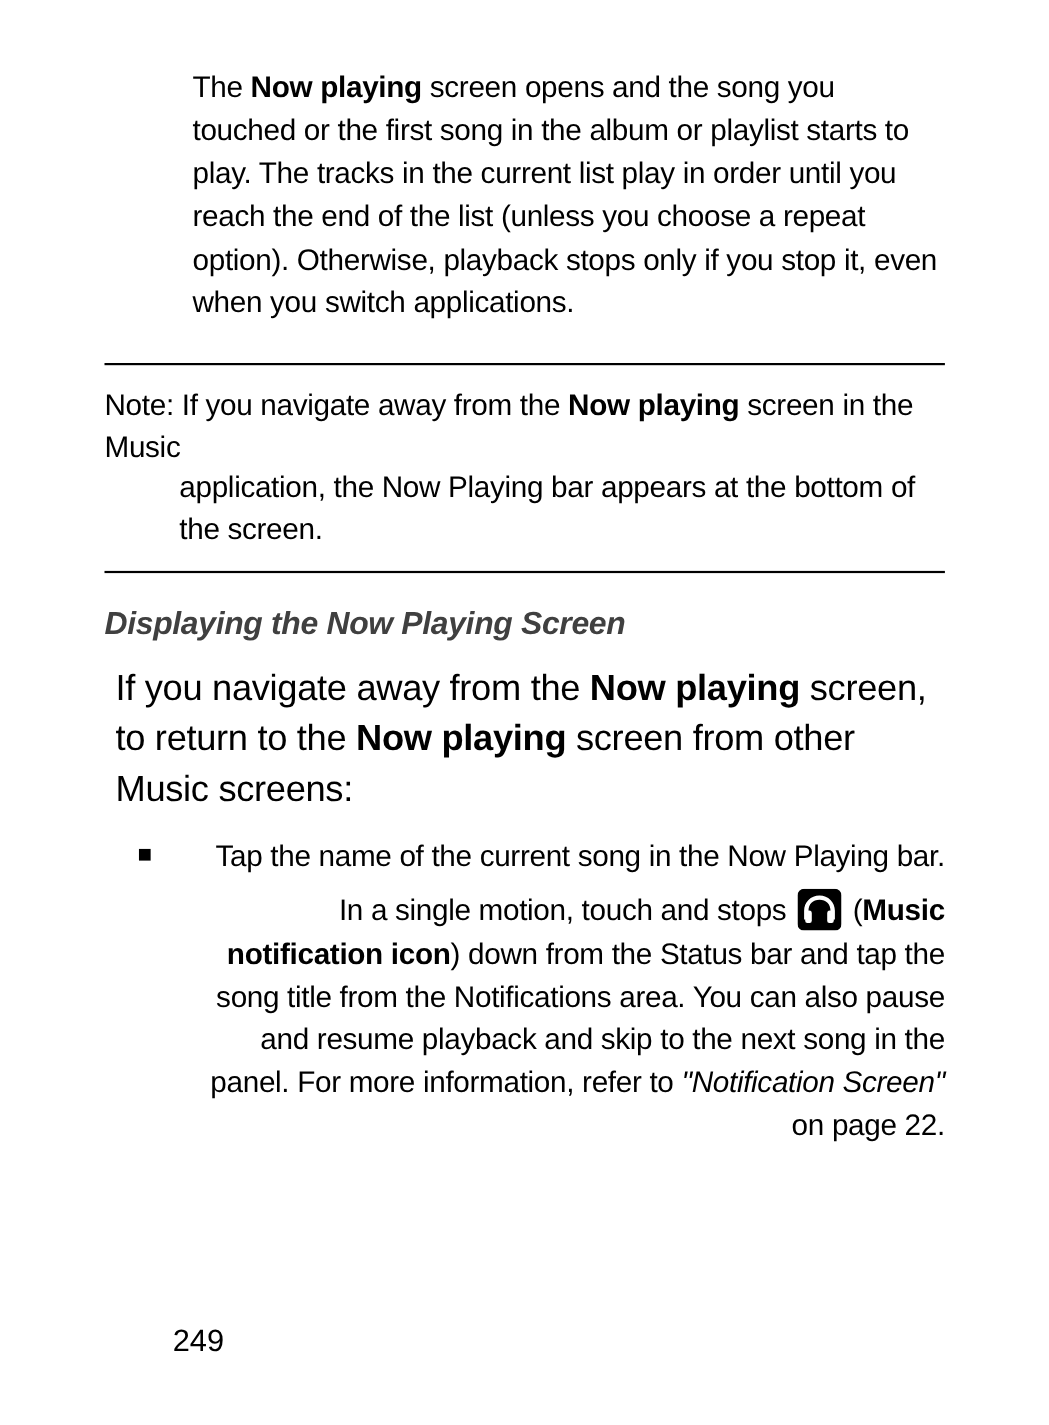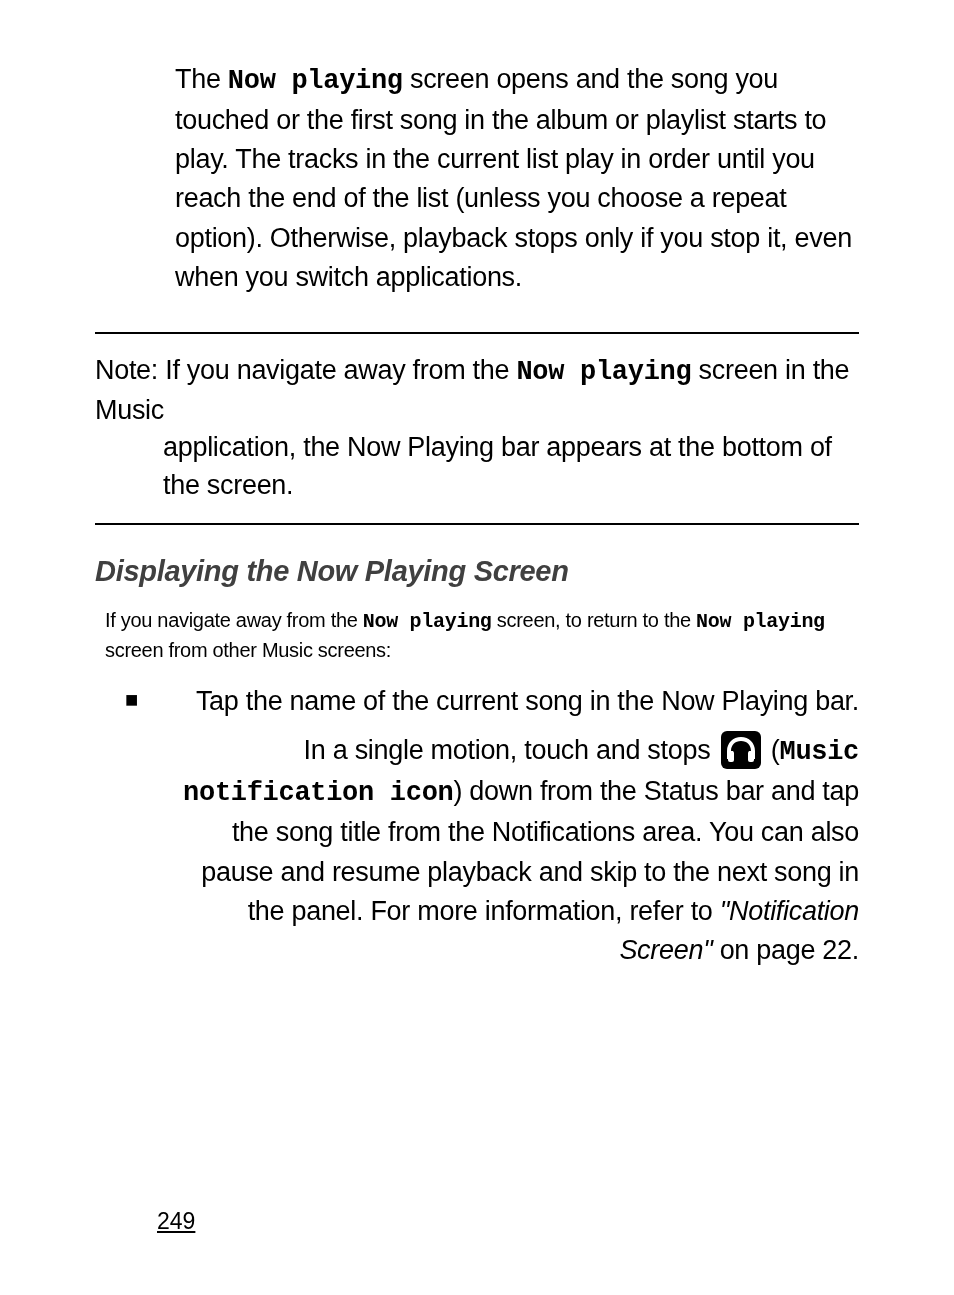--- a/index.html
+++ b/index.html
@@ -18,21 +18,20 @@
     }
     .intro-para {
       font-size: 27px;
       line-height: 1.45;
       margin-left: 80px;
       margin-bottom: 35px;
       letter-spacing: -0.3px;
     }
     .bold {
       font-weight: bold;
-      font-family: Liberation Mono, monospace;
     }
     .note-block {
       border-top: 2.5px solid #000;
       border-bottom: 2.5px solid #000;
       padding: 18px 0 18px 0;
       margin-bottom: 30px;
     }
     .note-content {
       font-size: 27px;
       line-height: 1.4;
@@ -48,21 +47,21 @@
     .section-heading {
       font-size: 29px;
       font-weight: bold;
       font-style: italic;
       color: #404040;
       margin-top: 8px;
       margin-bottom: 18px;
       letter-spacing: -0.3px;
     }
     .section-para {
-      font-size: 20px;
+      font-size: 33px;
       line-height: 1.4;
       margin-left: 10px;
       margin-bottom: 18px;
       letter-spacing: -0.3px;
     }
     .bullet-item {
       display: flex;
       margin-left: 30px;
       margin-bottom: 0;
     }
@@ -90,22 +89,21 @@
       height: 38px;
       vertical-align: middle;
       margin: 0 3px;
       position: relative;
       top: -2px;
     }
     .page-number {
       position: absolute;
       bottom: 60px;
       left: 157px;
-      font-size: 23px;
-      text-decoration: underline;
+      font-size: 28px;
     }
   </style>
 </head>
 <body>
 
 <p class="intro-para">
   <span>The </span><span class="bold">Now playing</span><span> screen opens and the song you touched or the first song in the album or playlist starts to play. The tracks in the current list play in order until you reach the end of the list (unless you choose a repeat option). Otherwise, playback stops only if you stop it, even when you switch applications.</span>
 </p>
 
 <div class="note-block">

